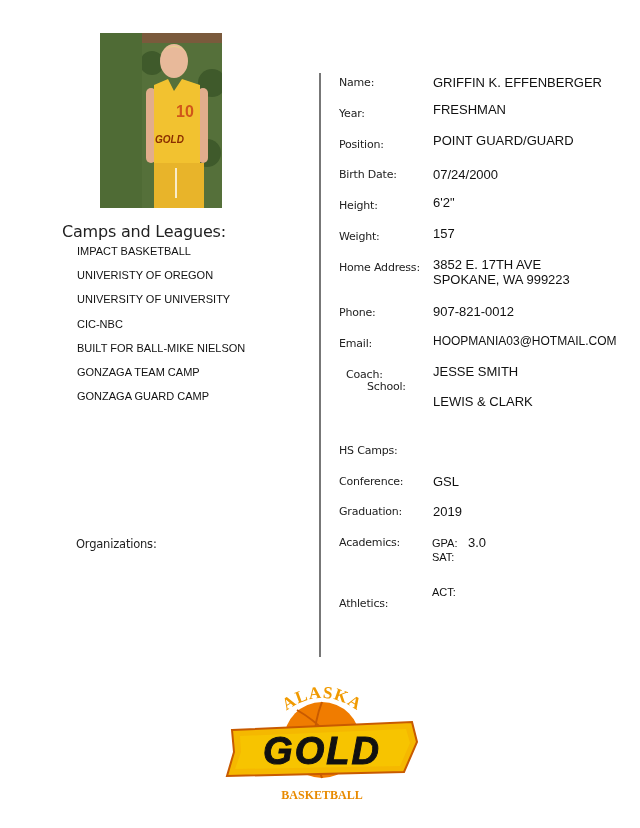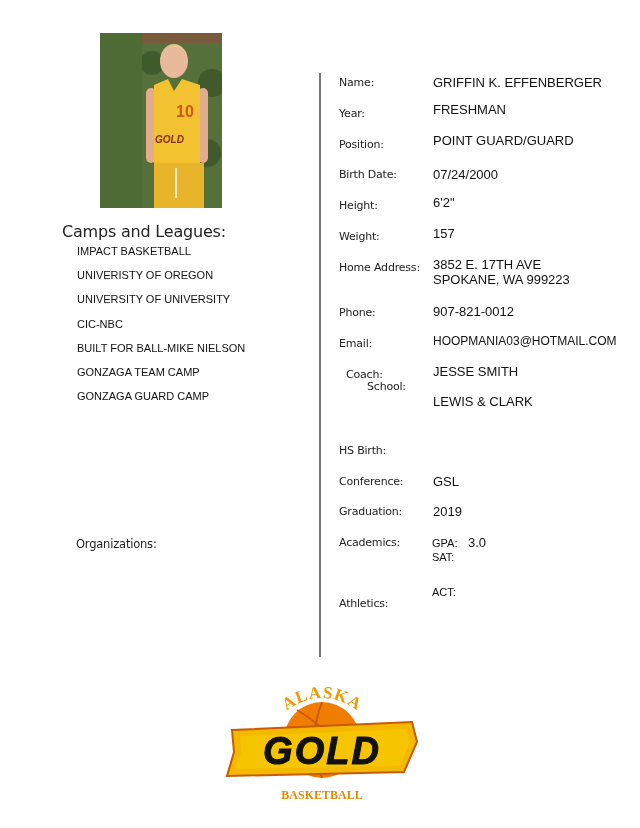--- a/index.html
+++ b/index.html
@@ -79,21 +79,21 @@
 
 <div class="lbl" style="left:339px; top:337px;">Email:</div>
 <div class="val" style="left:433px; top:334px; font-size:12px;">HOOPMANIA03@HOTMAIL.COM</div>
 
 <div class="lbl" style="left:346px; top:368px;">Coach:</div>
 <div class="val" style="left:433px; top:364px;">JESSE SMITH</div>
 
 <div class="lbl" style="left:339px; top:380px;margin-left:28px;">School:</div>
 <div class="val" style="left:433px; top:394px;">LEWIS &amp; CLARK</div>
 
-<div class="lbl" style="left:339px; top:444px;">HS Birth:</div>
+<div class="lbl" style="left:339px; top:444px;">HS Camps:</div>
 <div class="val" style="left:433px; top:443px;"></div>
 
 <div class="lbl" style="left:339px; top:475px;">Conference:</div>
 <div class="val" style="left:433px; top:474px;">GSL</div>
 
 <div class="lbl" style="left:339px; top:505px;">Graduation:</div>
 <div class="val" style="left:433px; top:504px;">2019</div>
 
 <div class="lbl" style="left:339px; top:536px;">Academics:</div>
 <div class="sub" style="left:432px; top:537px;">GPA:</div>

